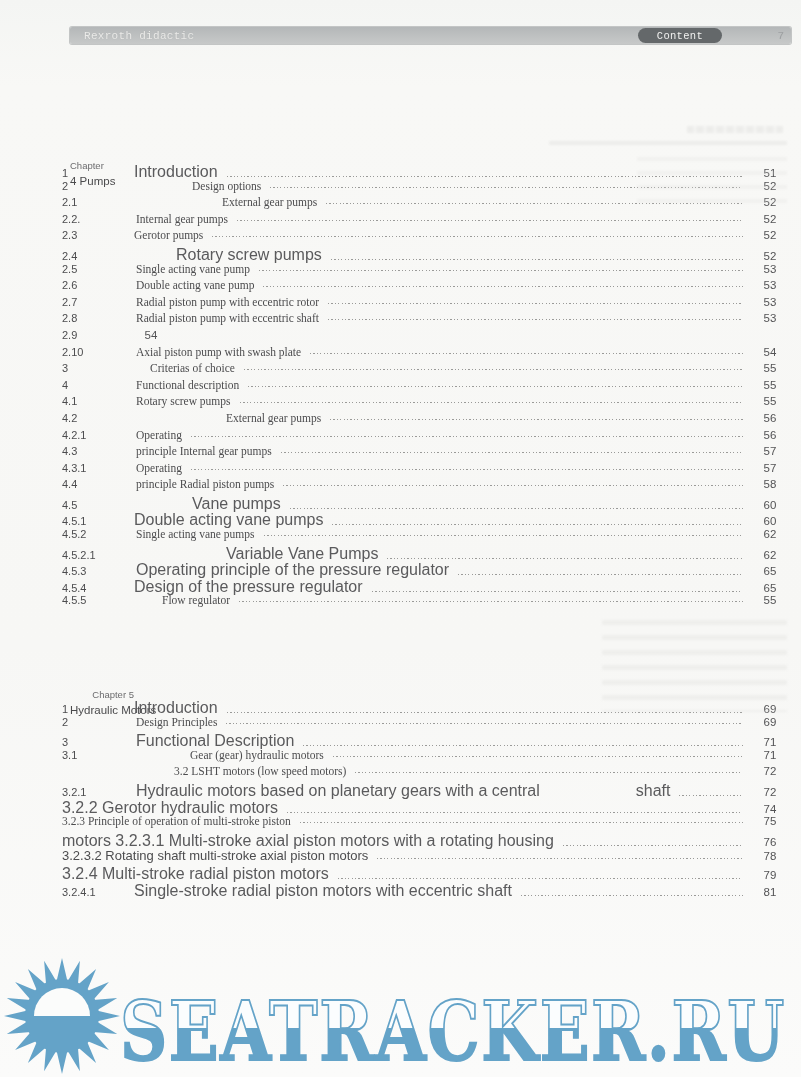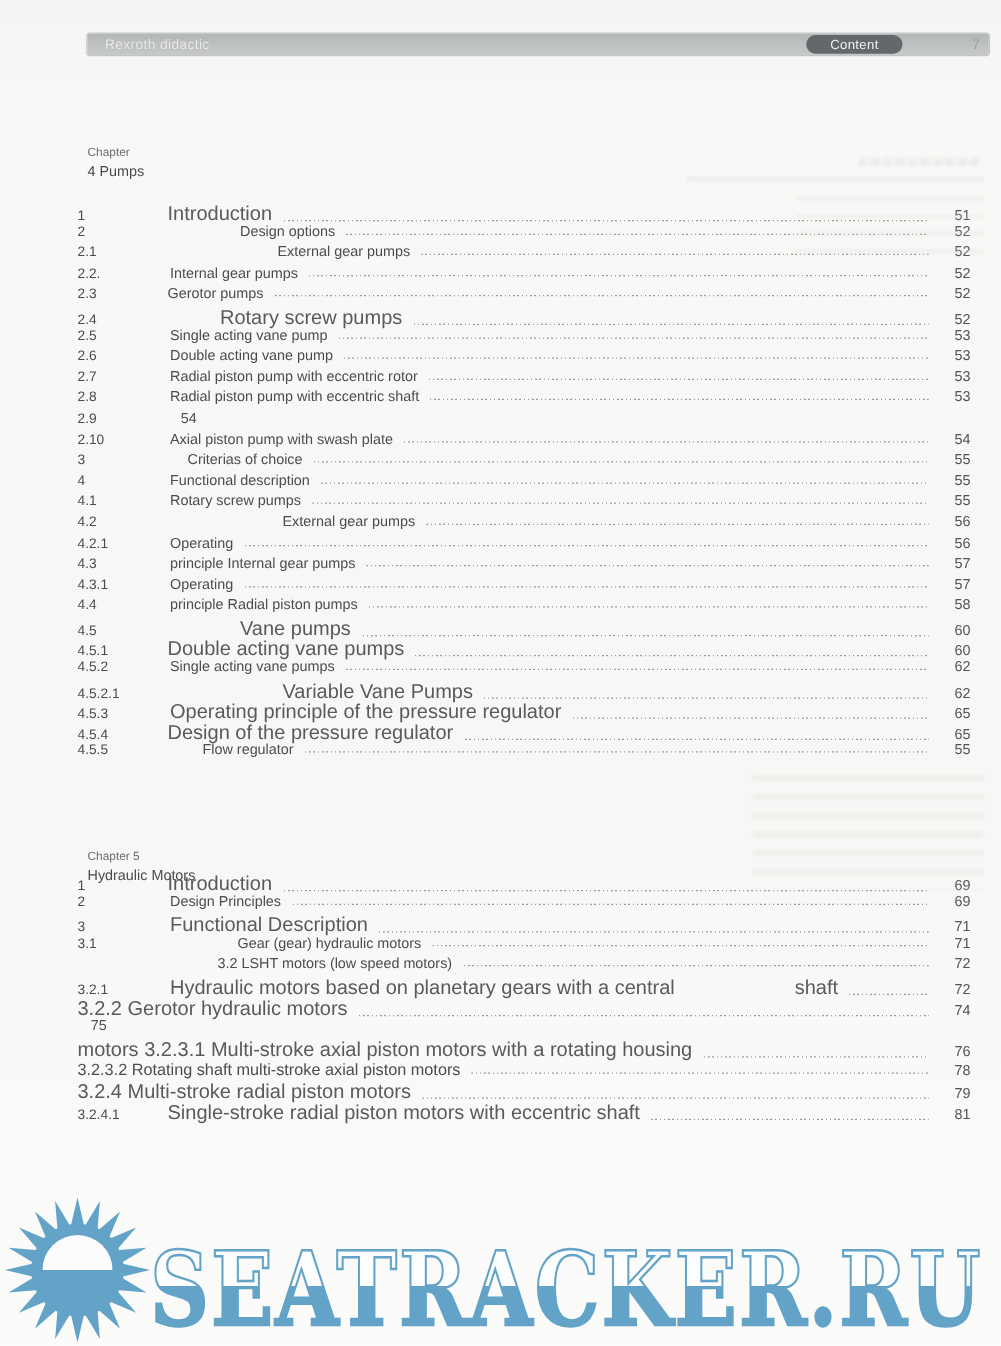--- a/index.html
+++ b/index.html
@@ -1,41 +1,41 @@
 <!DOCTYPE html>
 <html style="--wm: #64a3c8;"><head>
 <meta charset="utf-8">
 <style>
   html,body{margin:0;padding:0;}
   body{width:801px;height:1077px;position:relative;background:#eef0ee;font-family:"Liberation Sans","DejaVu Sans",sans-serif;overflow:hidden;}
   .page{position:absolute;inset:0;background:linear-gradient(180deg,#f4f5f3 0%,#f8f8f6 8%,#f7f7f5 60%,#fbfbfa 100%);}
   
   .header-bar{position:absolute;left:70px;top:27px;width:721px;height:17px;border-radius:2px;
-    background:linear-gradient(180deg,#b4b7b8,#c7c9c9);display:flex;align-items:center;box-shadow:0 0 0 1px #c3c5c5;}
+    background:linear-gradient(180deg,#b4b7b8,#c7c9c9);display:flex;align-items:center;box-shadow:0 0 0 1px #c3c5c5;font-family:Liberation Mono, monospace;}
   .hdr-title{padding-left:14px;font-size:11px;letter-spacing:.3px;color:#ebebe9;text-shadow:0 0 1px #a9acad;}
   .hdr-badge{margin-left:auto;height:15px;padding:0 19px;border-radius:8px;background:#64686a;color:#f1f1f0;
     font-size:10.5px;display:flex;align-items:center;letter-spacing:.3px;}
   .hdr-page{flex:0 0 62px;text-align:right;padding-right:7px;font-size:11px;color:#9da0a2;}
   
-  .ch-head{position:absolute;left:70px;}
+  .ch-head{position:absolute;left:70px;margin-top:43px;}
   .ch-l1{font-size:9.5px;color:#6c6c6e;margin-bottom:4px;}
   .ch-l2{font-size:11.5px;color:#4a4a4c;}
   #ch4-head{top:117px;}
-  #ch5-head{top:680px;}
+  #ch5-head{top:646px;text-align:center;}
   #ch5-head .ch-l2{margin-top:3px;}
   
   .toc{position:absolute;left:62px;right:14px;}
   #toc-0{top:163px;}
   #toc-1{top:699px;}
   .toc-row{display:flex;align-items:baseline;height:16.6px;}
   .num{flex:0 0 72px;font-size:11px;color:#4c4c4e;white-space:nowrap;}
   .ta{flex:1;display:flex;align-items:baseline;min-width:0;}
   .t{white-space:nowrap;color:#4c4c4e;}
   .size-s .t{font-size:16px;color:#5a5a5c;}
-  .size-m .t{font-size:11.5px;}
+  .size-m .t{font-size:11.5px;font-family:Liberation Serif, serif;}
   .size-l .t{font-size:13px;}
   .leader{flex:1 1 0;align-self:flex-end;height:9px;margin:0 10px 2px 9px;min-width:8px;
     background-image:repeating-linear-gradient(90deg,#9a9a98 0 1.2px,transparent 1.2px 3.4px);
     background-size:100% 1.4px;background-repeat:no-repeat;background-position:0 6px;}
   .pg{flex:0 0 34px;text-align:center;font-size:11.5px;color:#535355;}
   .gapseg{align-self:stretch;}
   
   .ghost{position:absolute;opacity:.35;filter:blur(1.2px);pointer-events:none;}
   #ghost-1{top:126px;right:18px;width:96px;height:7px;background:repeating-linear-gradient(90deg,#d8d8d6 0 6px,#e9e9e7 6px 10px);}
   #ghost-2{top:141px;right:14px;width:238px;height:4px;background:#dadad8;}
@@ -367,20 +367,24 @@
         <span class="pg">72</span>
       </div>
       <div class="toc-row size-s">
         <span class="ta">
           <span class="t">3.2.2 Gerotor hydraulic motors</span>
           <span class="leader"></span>
         </span>
         <span class="pg">74</span>
       </div>
       <div class="toc-row size-m">
+        <span class="ta">
+          <span class="t">3.2.3 Principle of operation of multi-stroke piston</span>
+          <span class="leader"></span>
+        </span>
         <span class="pg">75</span>
       </div>
       <div class="toc-row size-s">
         <span class="ta">
           <span class="t">motors 3.2.3.1 Multi-stroke axial piston motors with a rotating housing</span>
           <span class="leader"></span>
         </span>
         <span class="pg">76</span>
       </div>
       <div class="toc-row size-l">

